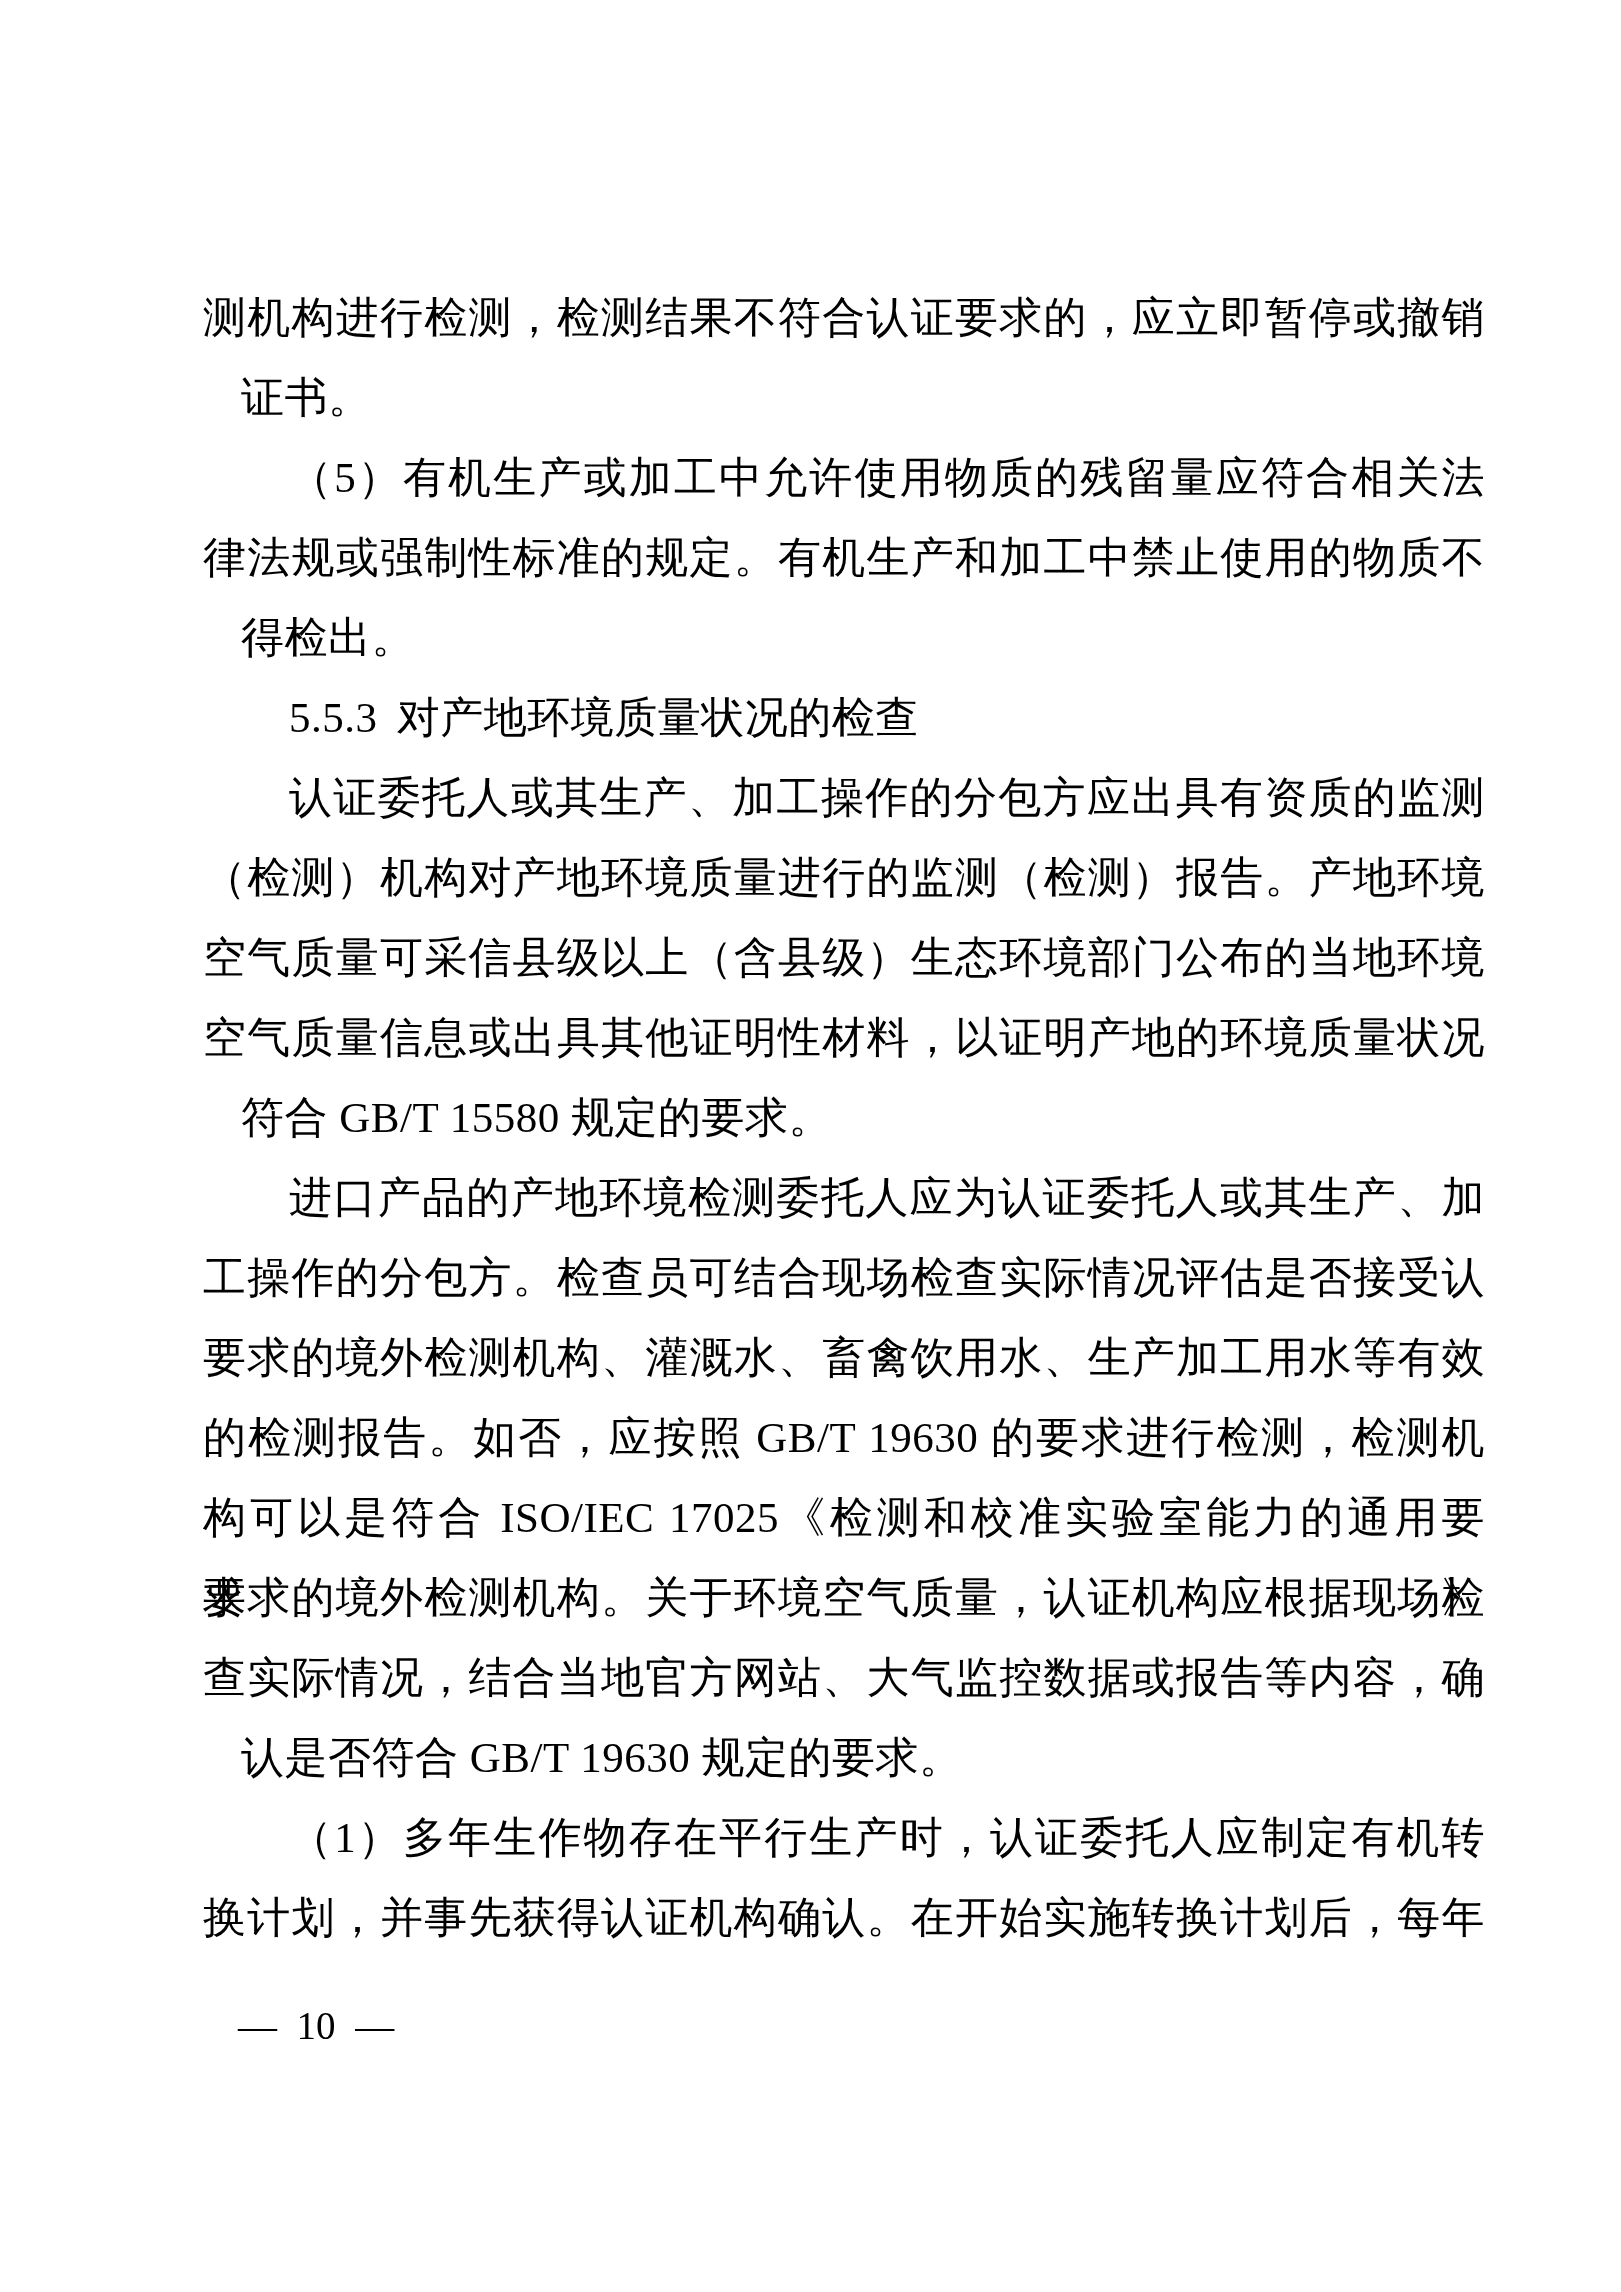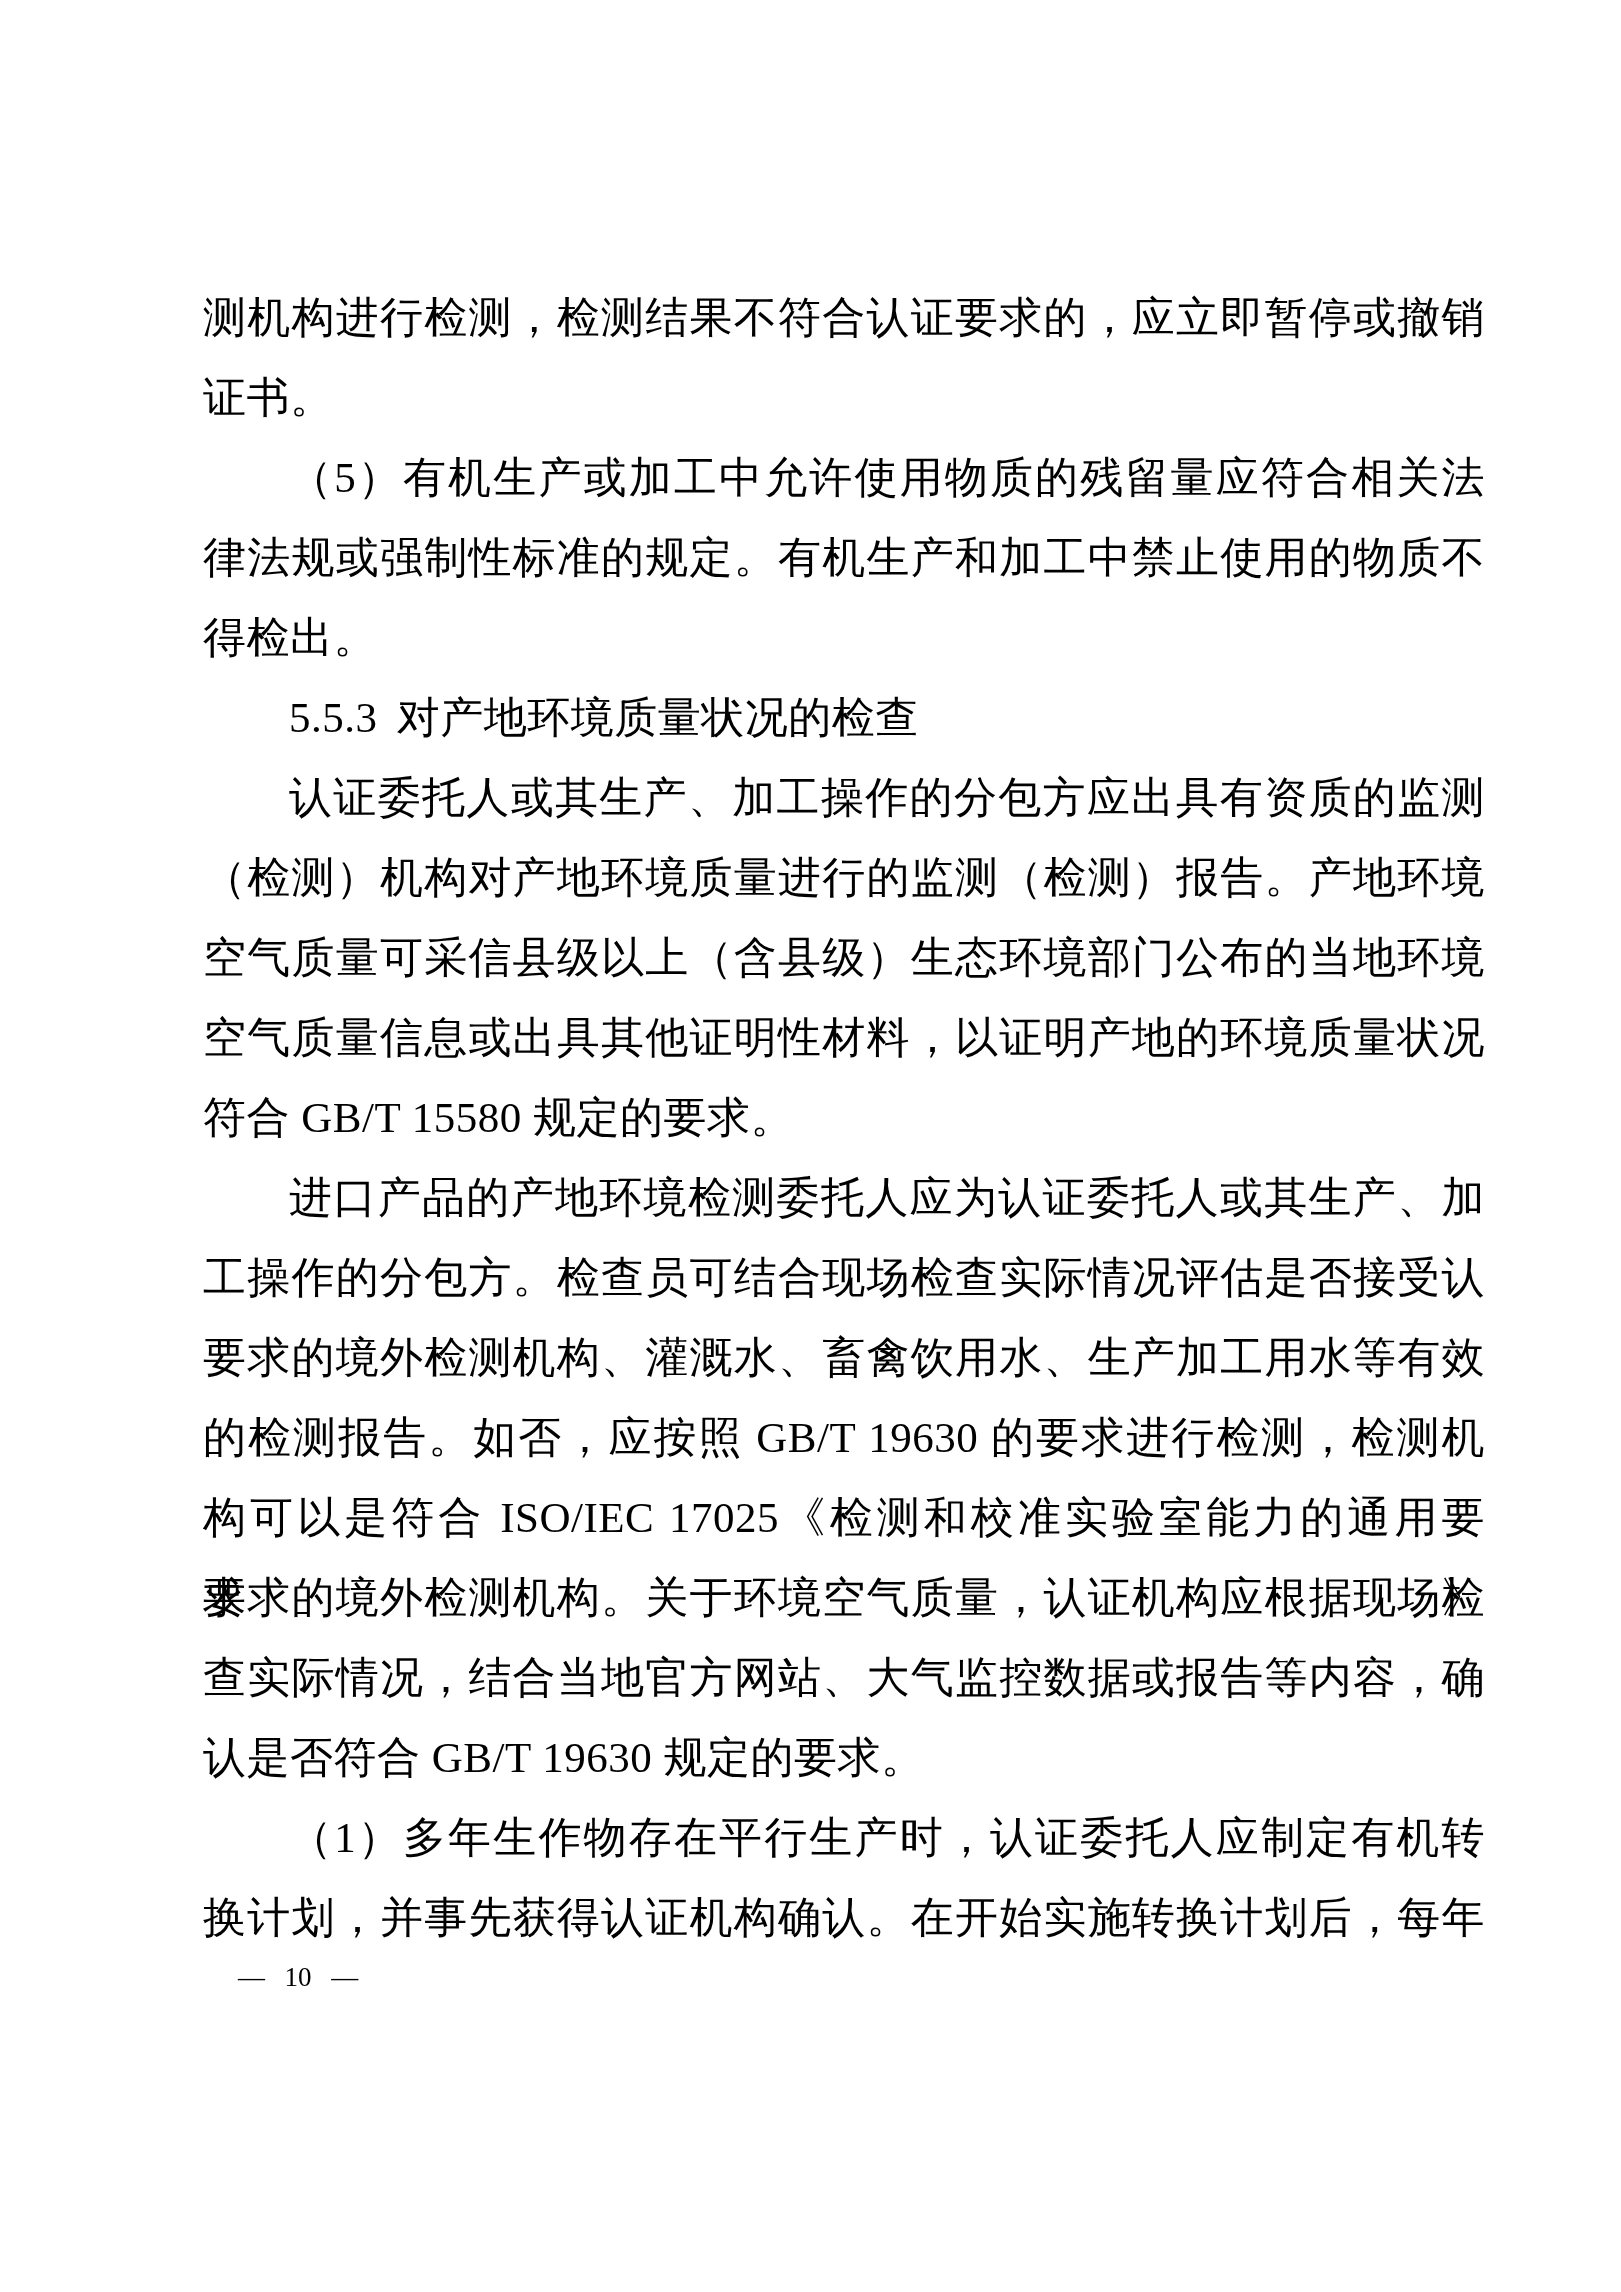--- a/index.html
+++ b/index.html
@@ -37,38 +37,39 @@
     letter-spacing: 0.5px;
   }
   
   .line.full {
     text-align-last: justify;
     -moz-text-align-last: justify;
   }
   
   .line.end {
     text-align-last: left;
+    margin-left: 38px;
     -moz-text-align-last: left;
   }
   .line.indent {
     text-indent: 86px;
   }
   .line.heading {
     text-align-last: left;
     -moz-text-align-last: left;
   }
   .hnum {
     font-weight: normal;
     margin-right: 0.45em;
   }
   .footer {
     position: absolute;
     left: 238px;
-    top: 1952px;
-    font-size: 27px;
+    top: 2000px;
+    font-size: 39px;
     line-height: 51px;
     white-space: nowrap;
   }
   .footer .page-num {
     margin: 0 19.6px;
   }
 </style>
 </head>
 <body>
 

